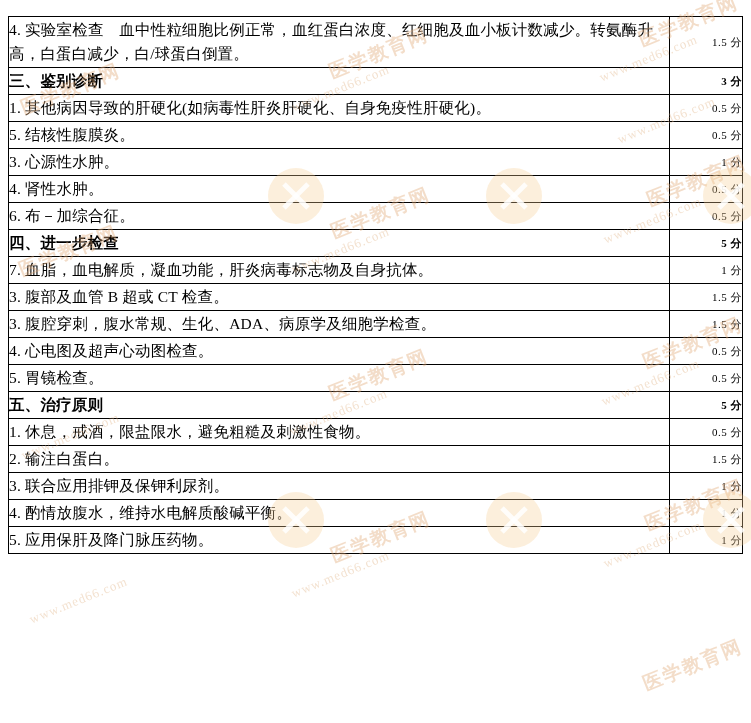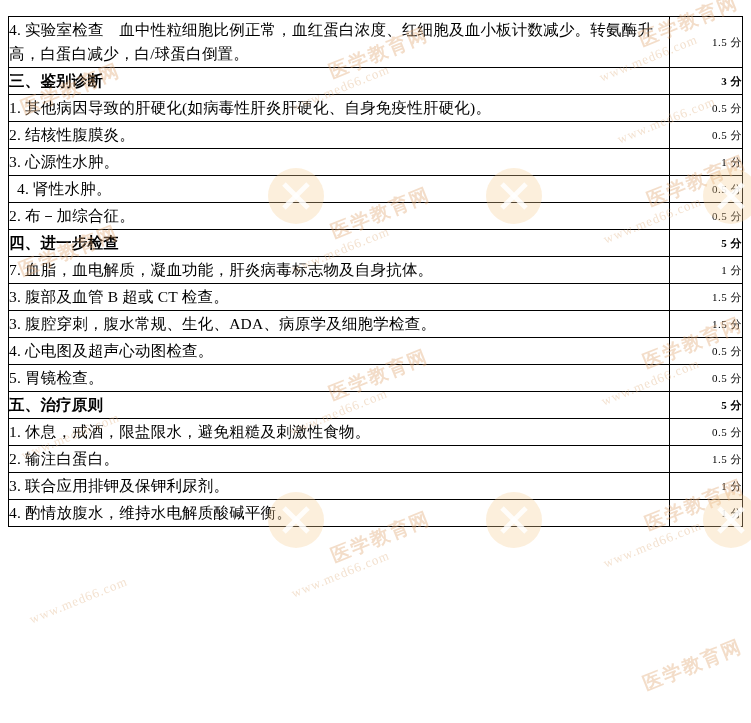--- a/index.html
+++ b/index.html
@@ -141,33 +141,33 @@
       </tr>
       <tr class="row-header">
         <td class="c-text" style="height: 26px;">三、鉴别诊断</td>
         <td class="c-score">3 分</td>
       </tr>
       <tr>
         <td class="c-text" style="height: 26px;">1. 其他病因导致的肝硬化(如病毒性肝炎肝硬化、自身免疫性肝硬化)。</td>
         <td class="c-score">0.5 分</td>
       </tr>
       <tr>
-        <td class="c-text" style="height: 26px;">2. 结核性腹膜炎。</td>
+        <td class="c-text" style="height: 26px;">5. 结核性腹膜炎。</td>
         <td class="c-score">0.5 分</td>
       </tr>
       <tr>
         <td class="c-text" style="height: 26px;">3. 心源性水肿。</td>
         <td class="c-score">1 分</td>
       </tr>
       <tr>
-        <td class="c-text" style="height: 26px; padding-left: 8px;">4. 肾性水肿。</td>
-        <td class="c-score">0.5 分</td>
-      </tr>
-      <tr>
-        <td class="c-text" style="height: 26px;">2. 布－加综合征。</td>
+        <td class="c-text" style="height: 26px;">4. 肾性水肿。</td>
+        <td class="c-score">0.5 分</td>
+      </tr>
+      <tr>
+        <td class="c-text" style="height: 26px;">6. 布－加综合征。</td>
         <td class="c-score">0.5 分</td>
       </tr>
       <tr class="row-header">
         <td class="c-text" style="height: 26px;">四、进一步检查</td>
         <td class="c-score">5 分</td>
       </tr>
       <tr>
         <td class="c-text" style="height: 26px;">7. 血脂，血电解质，凝血功能，肝炎病毒标志物及自身抗体。</td>
         <td class="c-score">1 分</td>
       </tr>
@@ -200,14 +200,18 @@
         <td class="c-score">1.5 分</td>
       </tr>
       <tr>
         <td class="c-text" style="height: 26px;">3. 联合应用排钾及保钾利尿剂。</td>
         <td class="c-score">1 分</td>
       </tr>
       <tr>
         <td class="c-text" style="height: 26px;">4. 酌情放腹水，维持水电解质酸碱平衡。</td>
         <td class="c-score">1 分</td>
       </tr>
+      <tr>
+        <td class="c-text" style="height: 26px;">5. 应用保肝及降门脉压药物。</td>
+        <td class="c-score">1 分</td>
+      </tr>
     </tbody>
 </table>
 
 </body></html>

